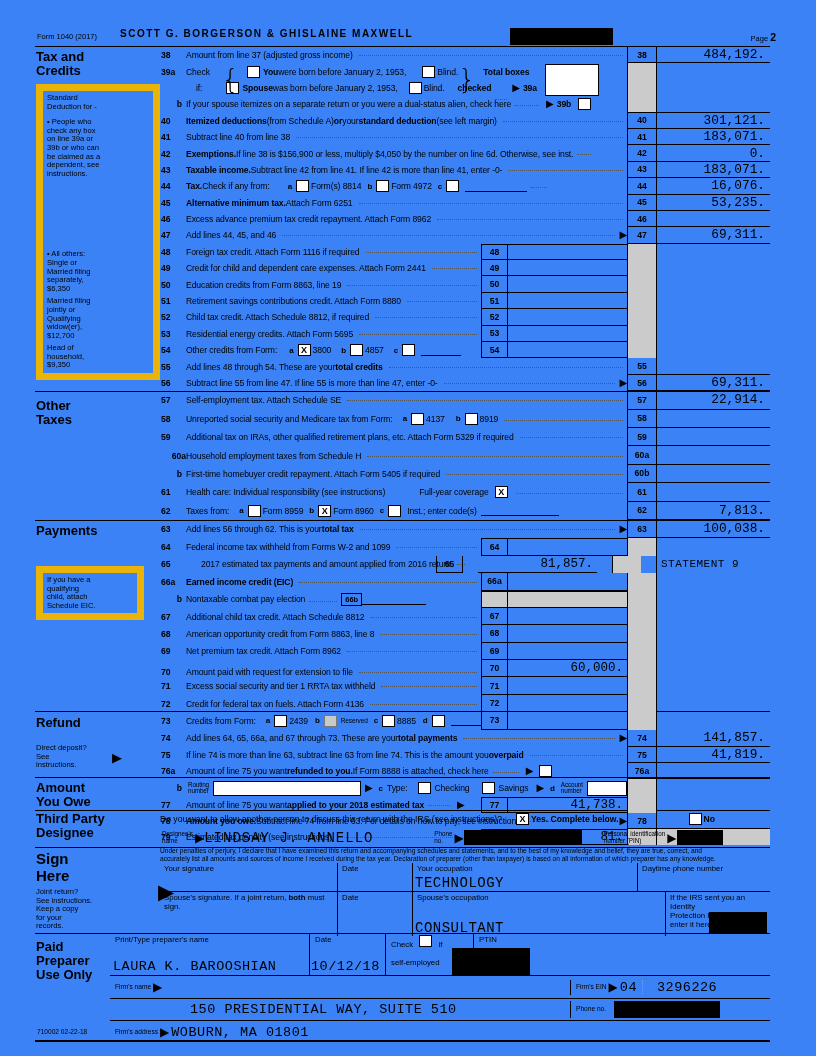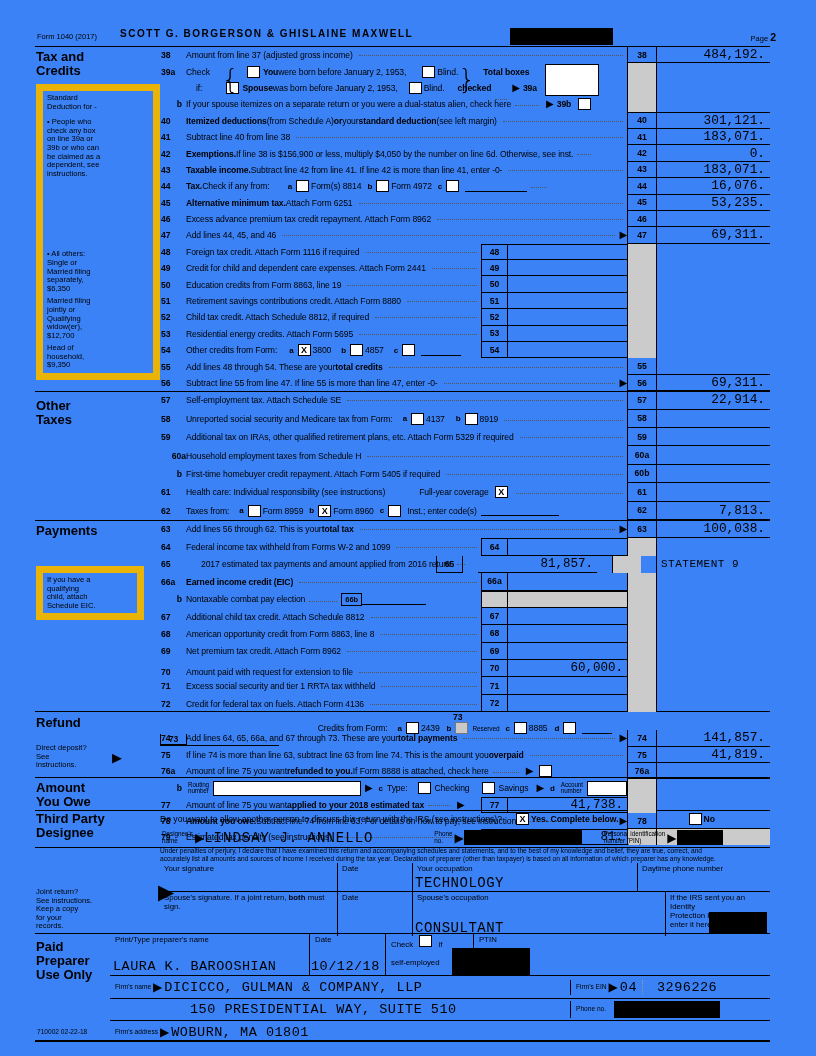--- a/index.html
+++ b/index.html
@@ -146,20 +146,22 @@
 Schedule EIC.</div>
   <div class="sb sb-title" style="top:716px;">Refund</div>
   <div class="sb sb-note pre" style="top:744px;width:70px;">Direct deposit?
 See
 instructions.</div>
   <div class="big-arrow" style="left:112px;top:748px;font-size:13px;">▶</div>
   <div class="sb sb-title pre" style="top:781px;">Amount
 You Owe</div>
   <div class="sb sb-title pre" style="top:812px;">Third Party
 Designee</div>
+  <div class="sb sb-title pre" style="top:850px;font-size:15px;line-height:17px;">Sign
+Here</div>
   <div class="sb sb-note pre" style="top:888px;">Joint return?
 See instructions.
 Keep a copy
 for your
 records.</div>
   <div class="big-arrow" style="left:158px;top:882px;">▶</div>
   <div class="sb sb-title pre" style="top:940px;">Paid
 Preparer
 Use Only</div>
   <div class="footer-code">710002  02-22-18</div>
@@ -645,21 +647,21 @@
         <span class="c-no">72</span>
         <span class="c-desc">
           <span class="t">Credit for federal tax on fuels. Attach Form 4136</span>
           <span class="lead"></span>
         </span>
         <span class="c-innum">72</span>
         <span class="c-inamt"></span>
         <span class="c-outnum sh"></span>
         <span class="c-outamt"></span>
       </div>
-      <div class="row" style="height: 17.4px; flex-direction: column;">
+      <div class="row" style="height: 17.4px;">
         <span class="c-no">73</span>
         <span class="c-desc">
           <span class="t">Credits from Form:</span>
           <span class="sp" style="width: 6px;"></span>
           <span class="lt">a</span>
           <span class="cb"></span>
           <span class="t"> 2439</span>
           <span class="sp" style="width: 3px;"></span>
           <span class="lt">b</span>
           <span class="cb gb"></span>
@@ -867,21 +869,20 @@
       </div>
       <div class="pp-c pp-bl" style="flex:1;">
         <span>PTIN</span>
         <span class="rd-inline" style="position:absolute;left:-22px;bottom:0px;width:78px;height:27px;"></span>
       </div>
     </div>
     <div class="pp-r" style="height:22px;align-items:center;">
       <div class="pp-c" style="flex:1;display:flex;align-items:center;padding-top:0;">
         <span class="lab">Firm's name</span>
         <span class="arw" style="font-size:12px;margin:0 2px;">▶</span>
-        <span class="pp-val">DICICCO, GULMAN &amp; COMPANY, LLP</span>
       </div>
       <div class="pp-c pp-bl" style="width:200px;display:flex;align-items:center;padding-top:0;">
         <span class="lab">Firm's EIN</span>
         <span class="arw" style="font-size:12px;margin:0 2px;">▶</span>
         <span class="pp-val">04</span>
         <span class="sp" style="width:10px;border-left:1px dotted #999;height:14px;margin-left:5px;margin-right:4px;"></span>
         <span class="pp-val">3296226</span>
       </div>
     </div>
     <div class="pp-r" style="height:21px;align-items:center;">

